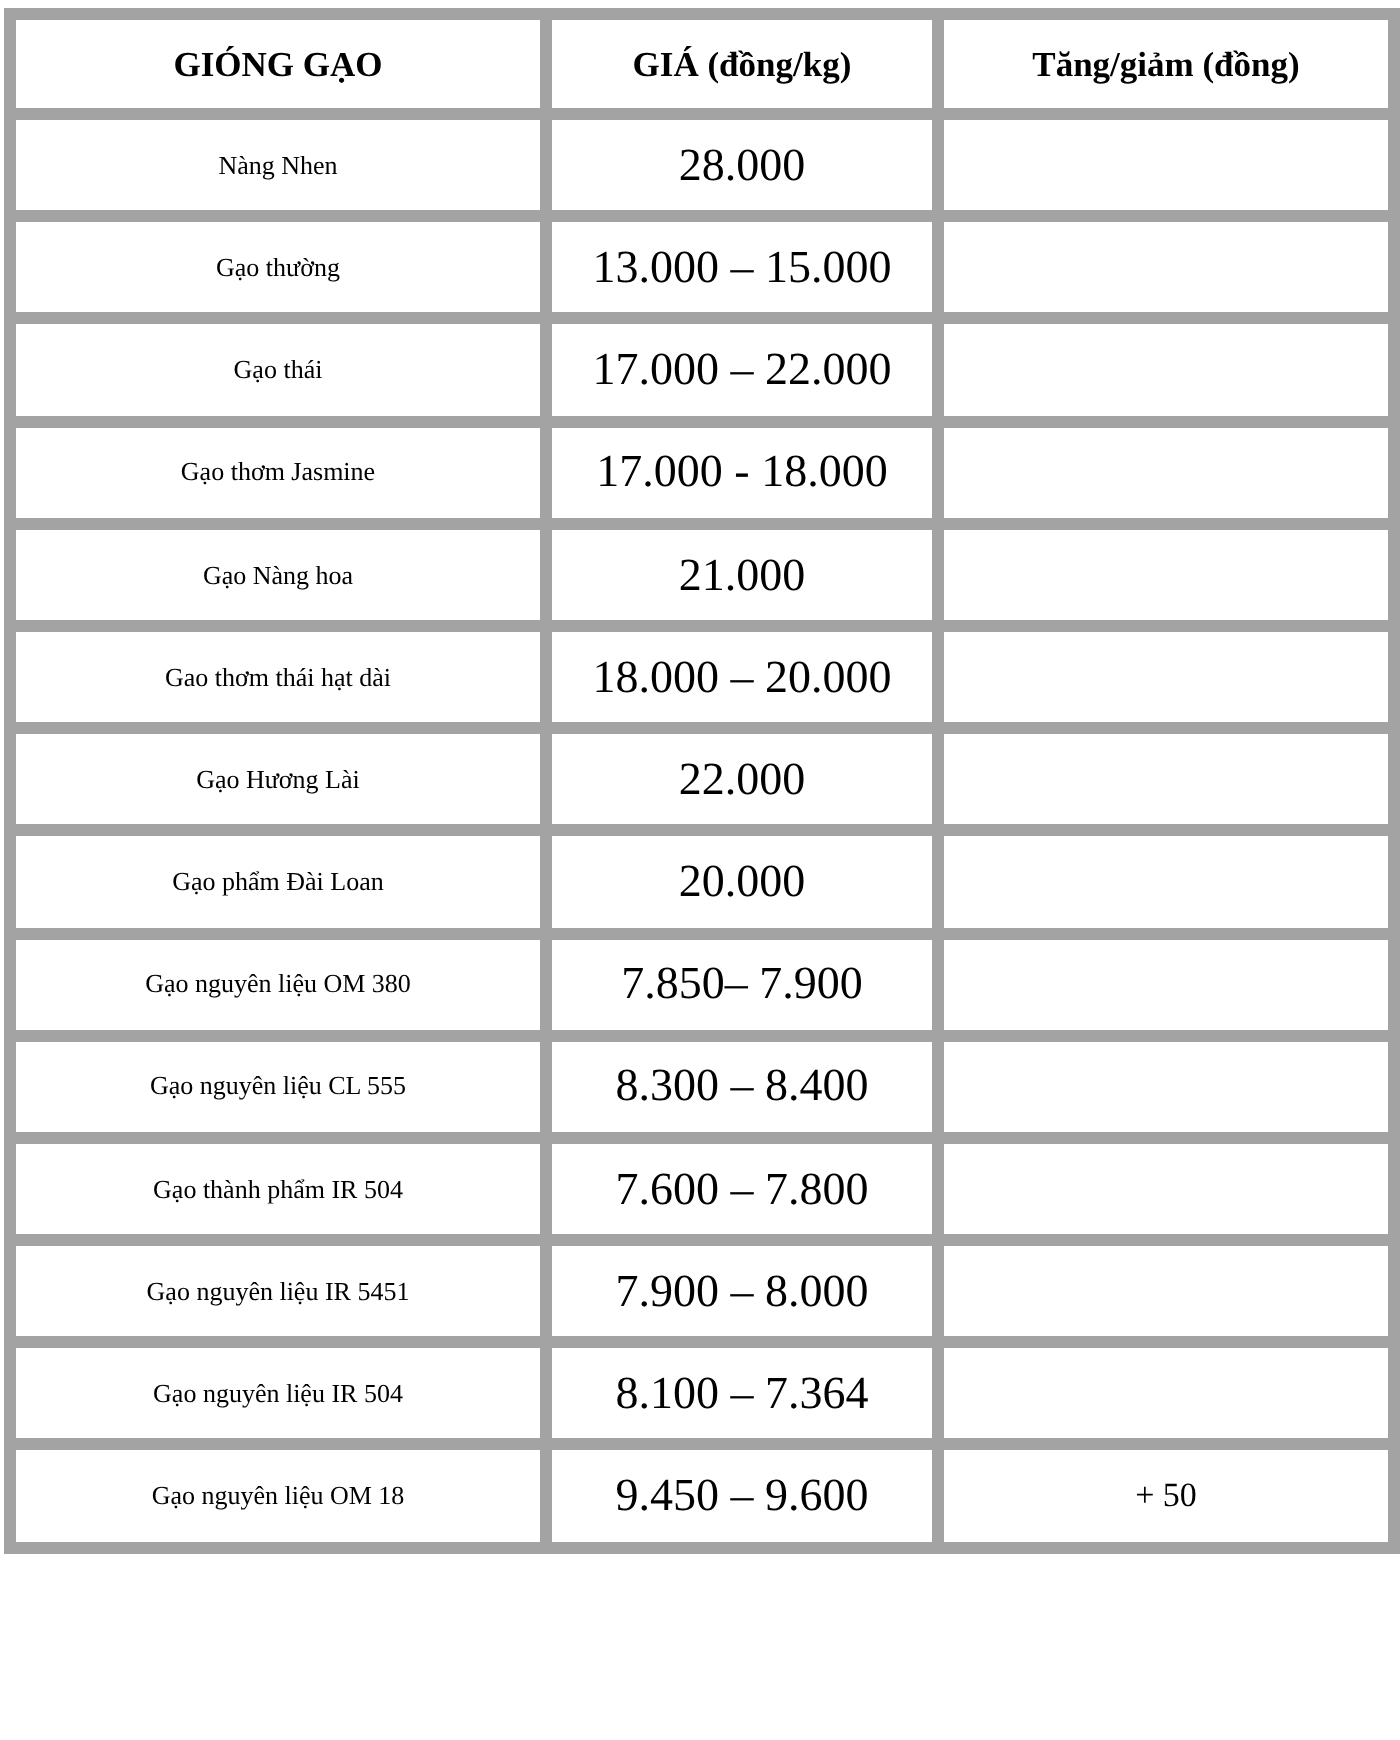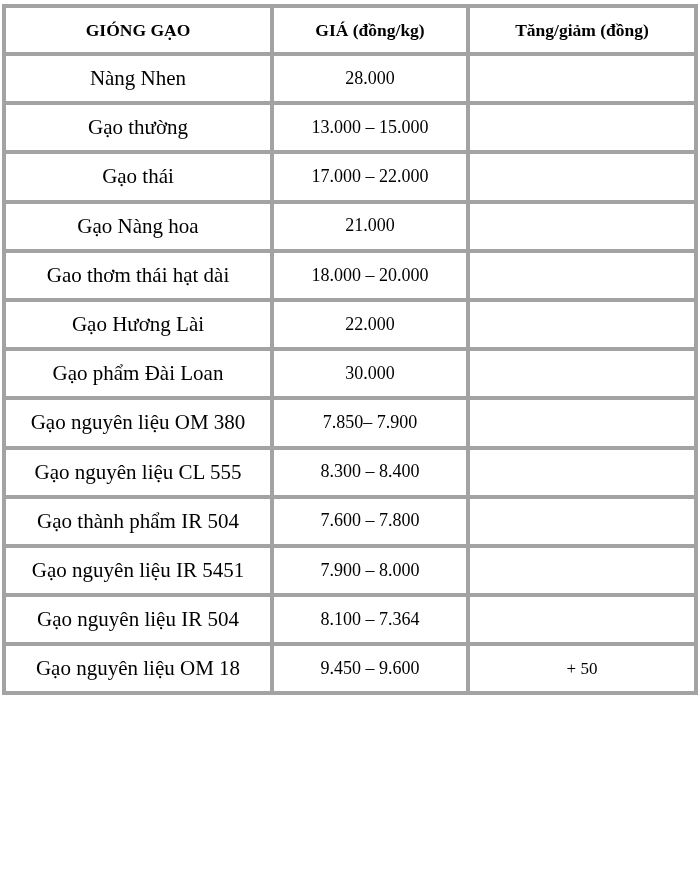--- a/index.html
+++ b/index.html
@@ -25,42 +25,42 @@
     width: 692px;
     margin: 0 auto;
     table-layout: fixed;
   }
   table.price-table col.c1 { width: 268px; }
   table.price-table col.c2 { width: 196px; }
   table.price-table col.c3 { width: 228px; }
 
   table.price-table th,
   table.price-table td {
-    border: 4px solid #a3a3a3;
+    border: 6px solid #a3a3a3;
     text-align: center;
     vertical-align: middle;
     font-size: 17px;
     padding: 0 4px;
     line-height: 1.2;
   }
   table.price-table thead th {
     height: 44px;
     font-weight: bold;
     font-size: 17.5px;
   }
   table.price-table tbody td {
     height: 45.2px;
     font-weight: normal;
   }
   table.price-table tbody td.name {
-    font-size: 21px;
+    font-size: 13px;
     margin-left: 16px;
   }
   table.price-table tbody td.price {
-    font-size: 18px;
+    font-size: 23px;
   }
   table.price-table tbody td.change {
     font-size: 17px;
   }
 </style>
 </head>
 <body>
 
 <div class="page">
   <table class="price-table">
@@ -86,37 +86,42 @@
           <td class="name">Gạo thường</td>
           <td class="price">13.000 – 15.000</td>
           <td class="change"></td>
         </tr>
         <tr>
           <td class="name">Gạo thái</td>
           <td class="price">17.000 – 22.000</td>
           <td class="change"></td>
         </tr>
         <tr>
+          <td class="name">Gạo thơm Jasmine</td>
+          <td class="price">17.000 - 18.000</td>
+          <td class="change"></td>
+        </tr>
+        <tr>
           <td class="name">Gạo Nàng hoa</td>
           <td class="price">21.000</td>
           <td class="change"></td>
         </tr>
         <tr>
           <td class="name">Gao thơm thái hạt dài</td>
           <td class="price">18.000 – 20.000</td>
           <td class="change"></td>
         </tr>
         <tr>
           <td class="name">Gạo Hương Lài</td>
           <td class="price">22.000</td>
           <td class="change"></td>
         </tr>
         <tr>
           <td class="name">Gạo phẩm Đài Loan</td>
-          <td class="price">30.000</td>
+          <td class="price">20.000</td>
           <td class="change"></td>
         </tr>
         <tr>
           <td class="name">Gạo nguyên liệu OM 380</td>
           <td class="price">7.850– 7.900</td>
           <td class="change"></td>
         </tr>
         <tr>
           <td class="name">Gạo nguyên liệu CL 555</td>
           <td class="price">8.300 – 8.400</td>

